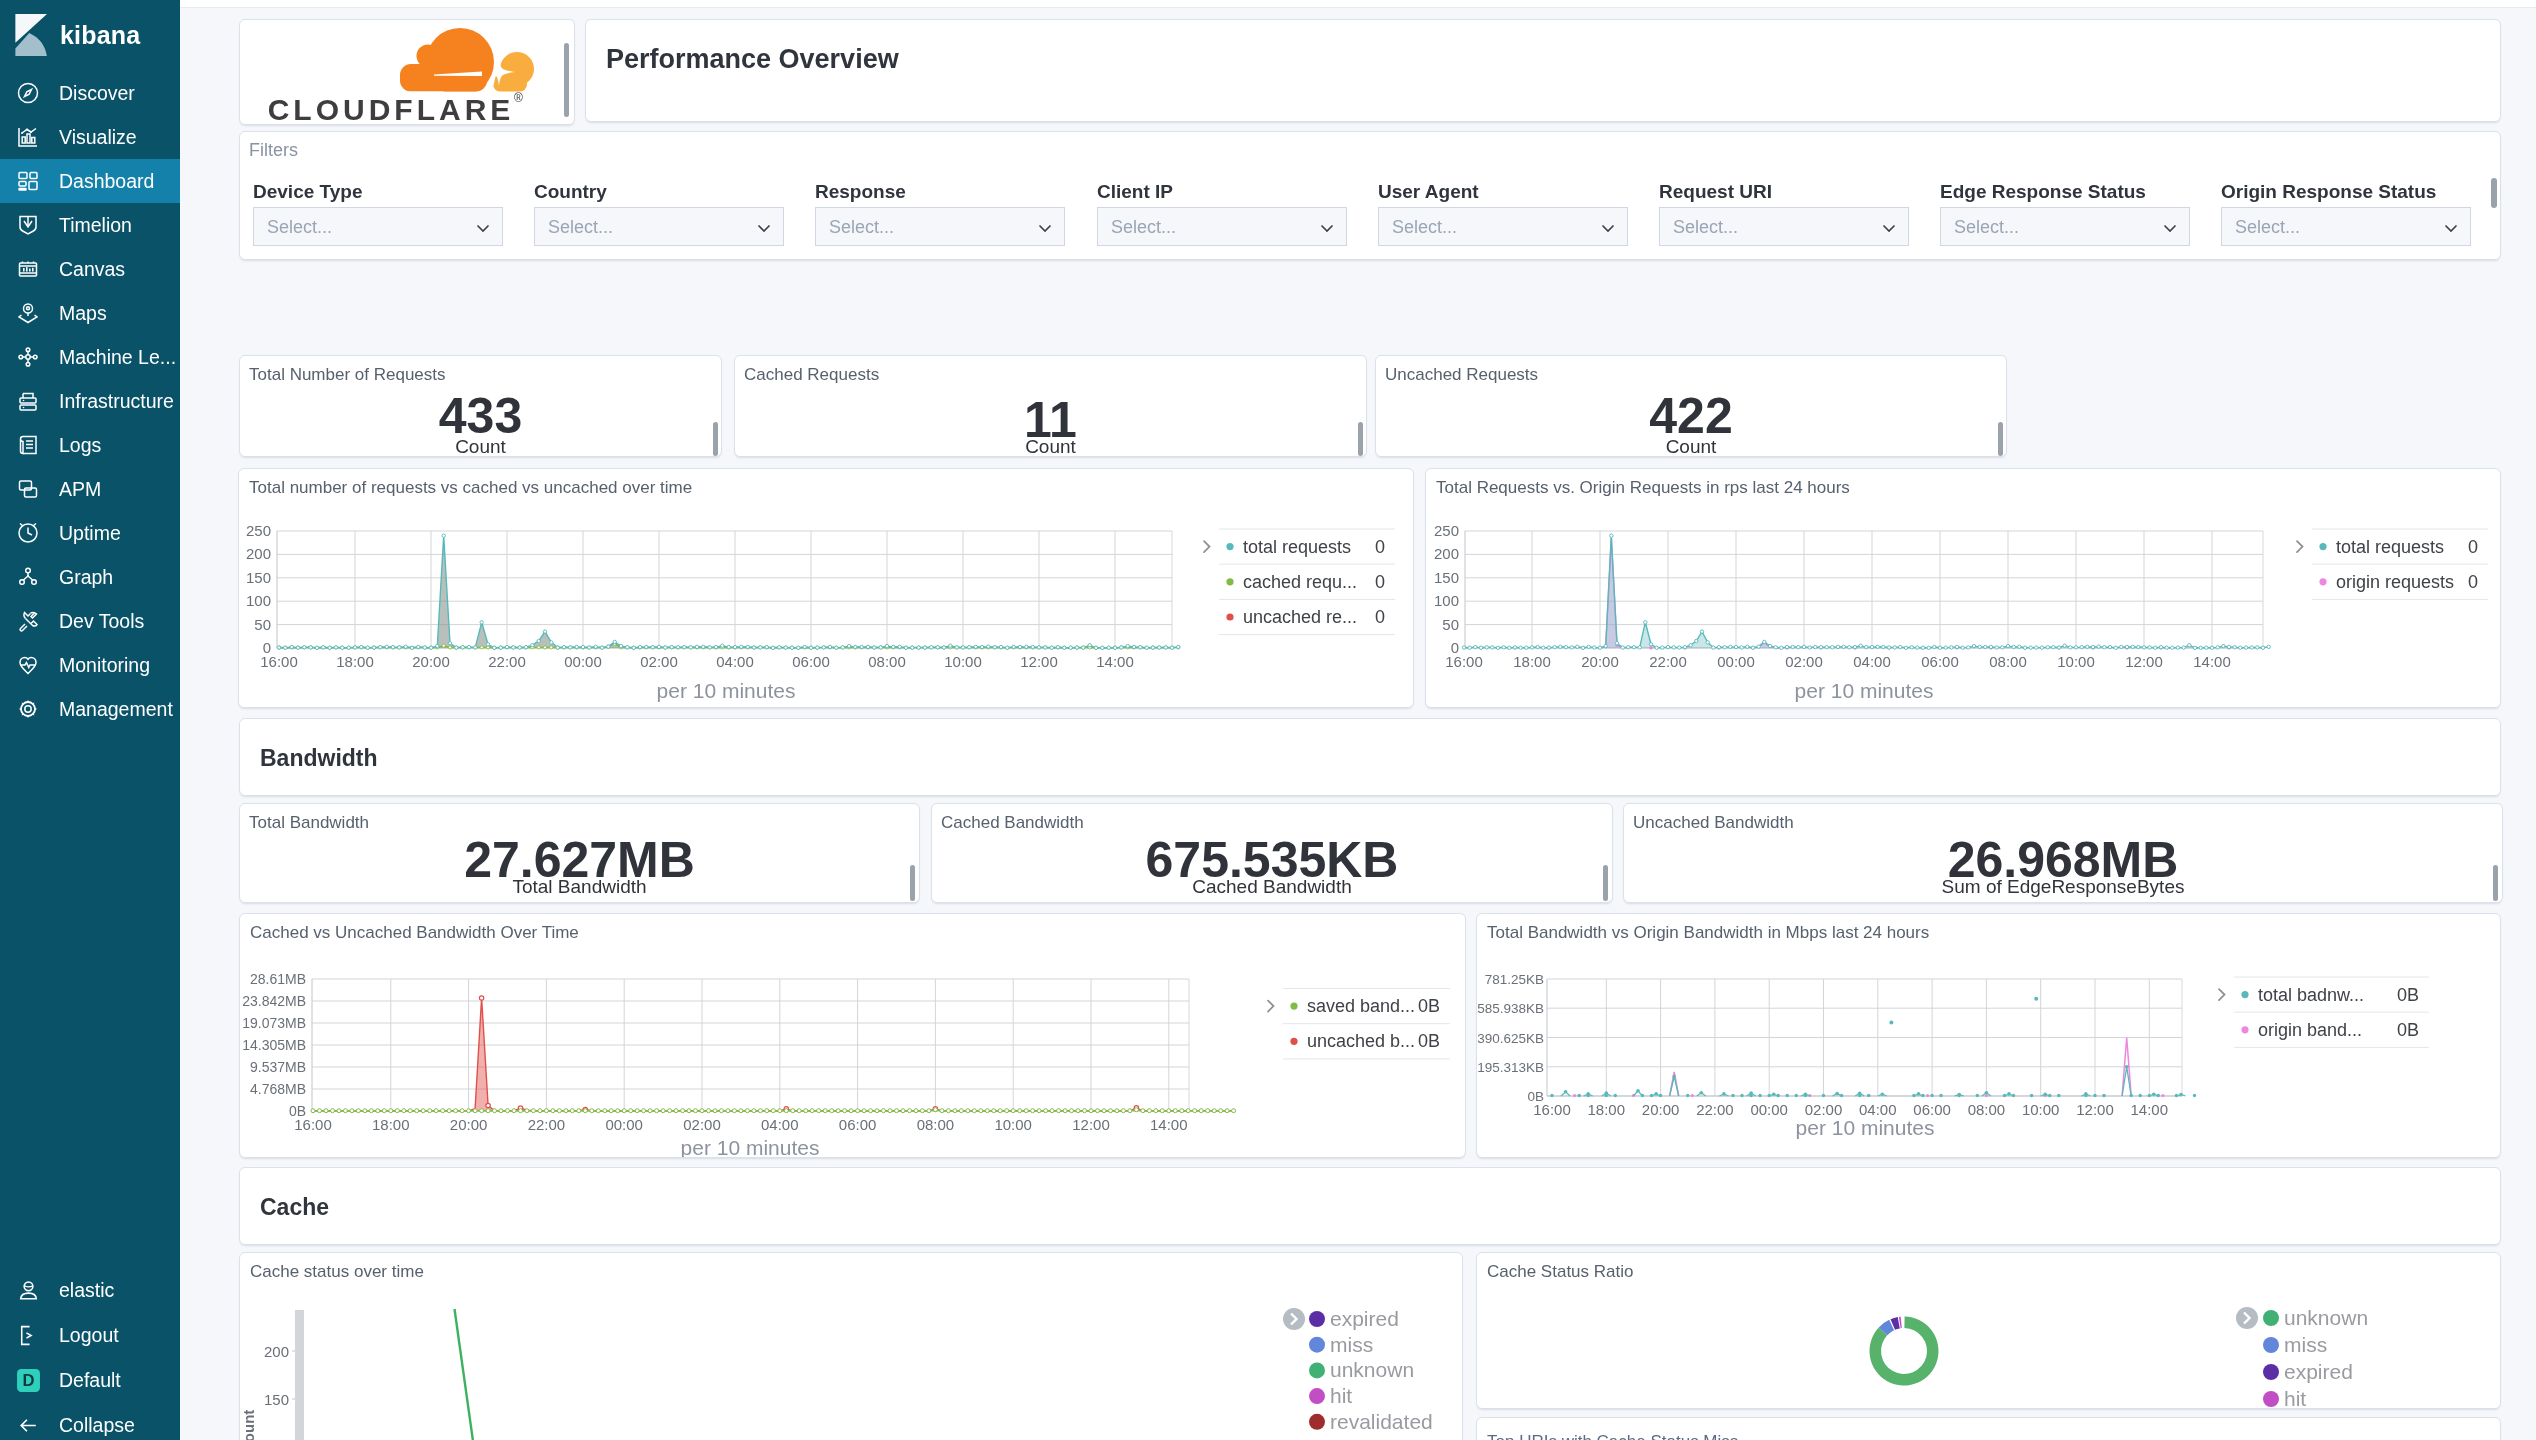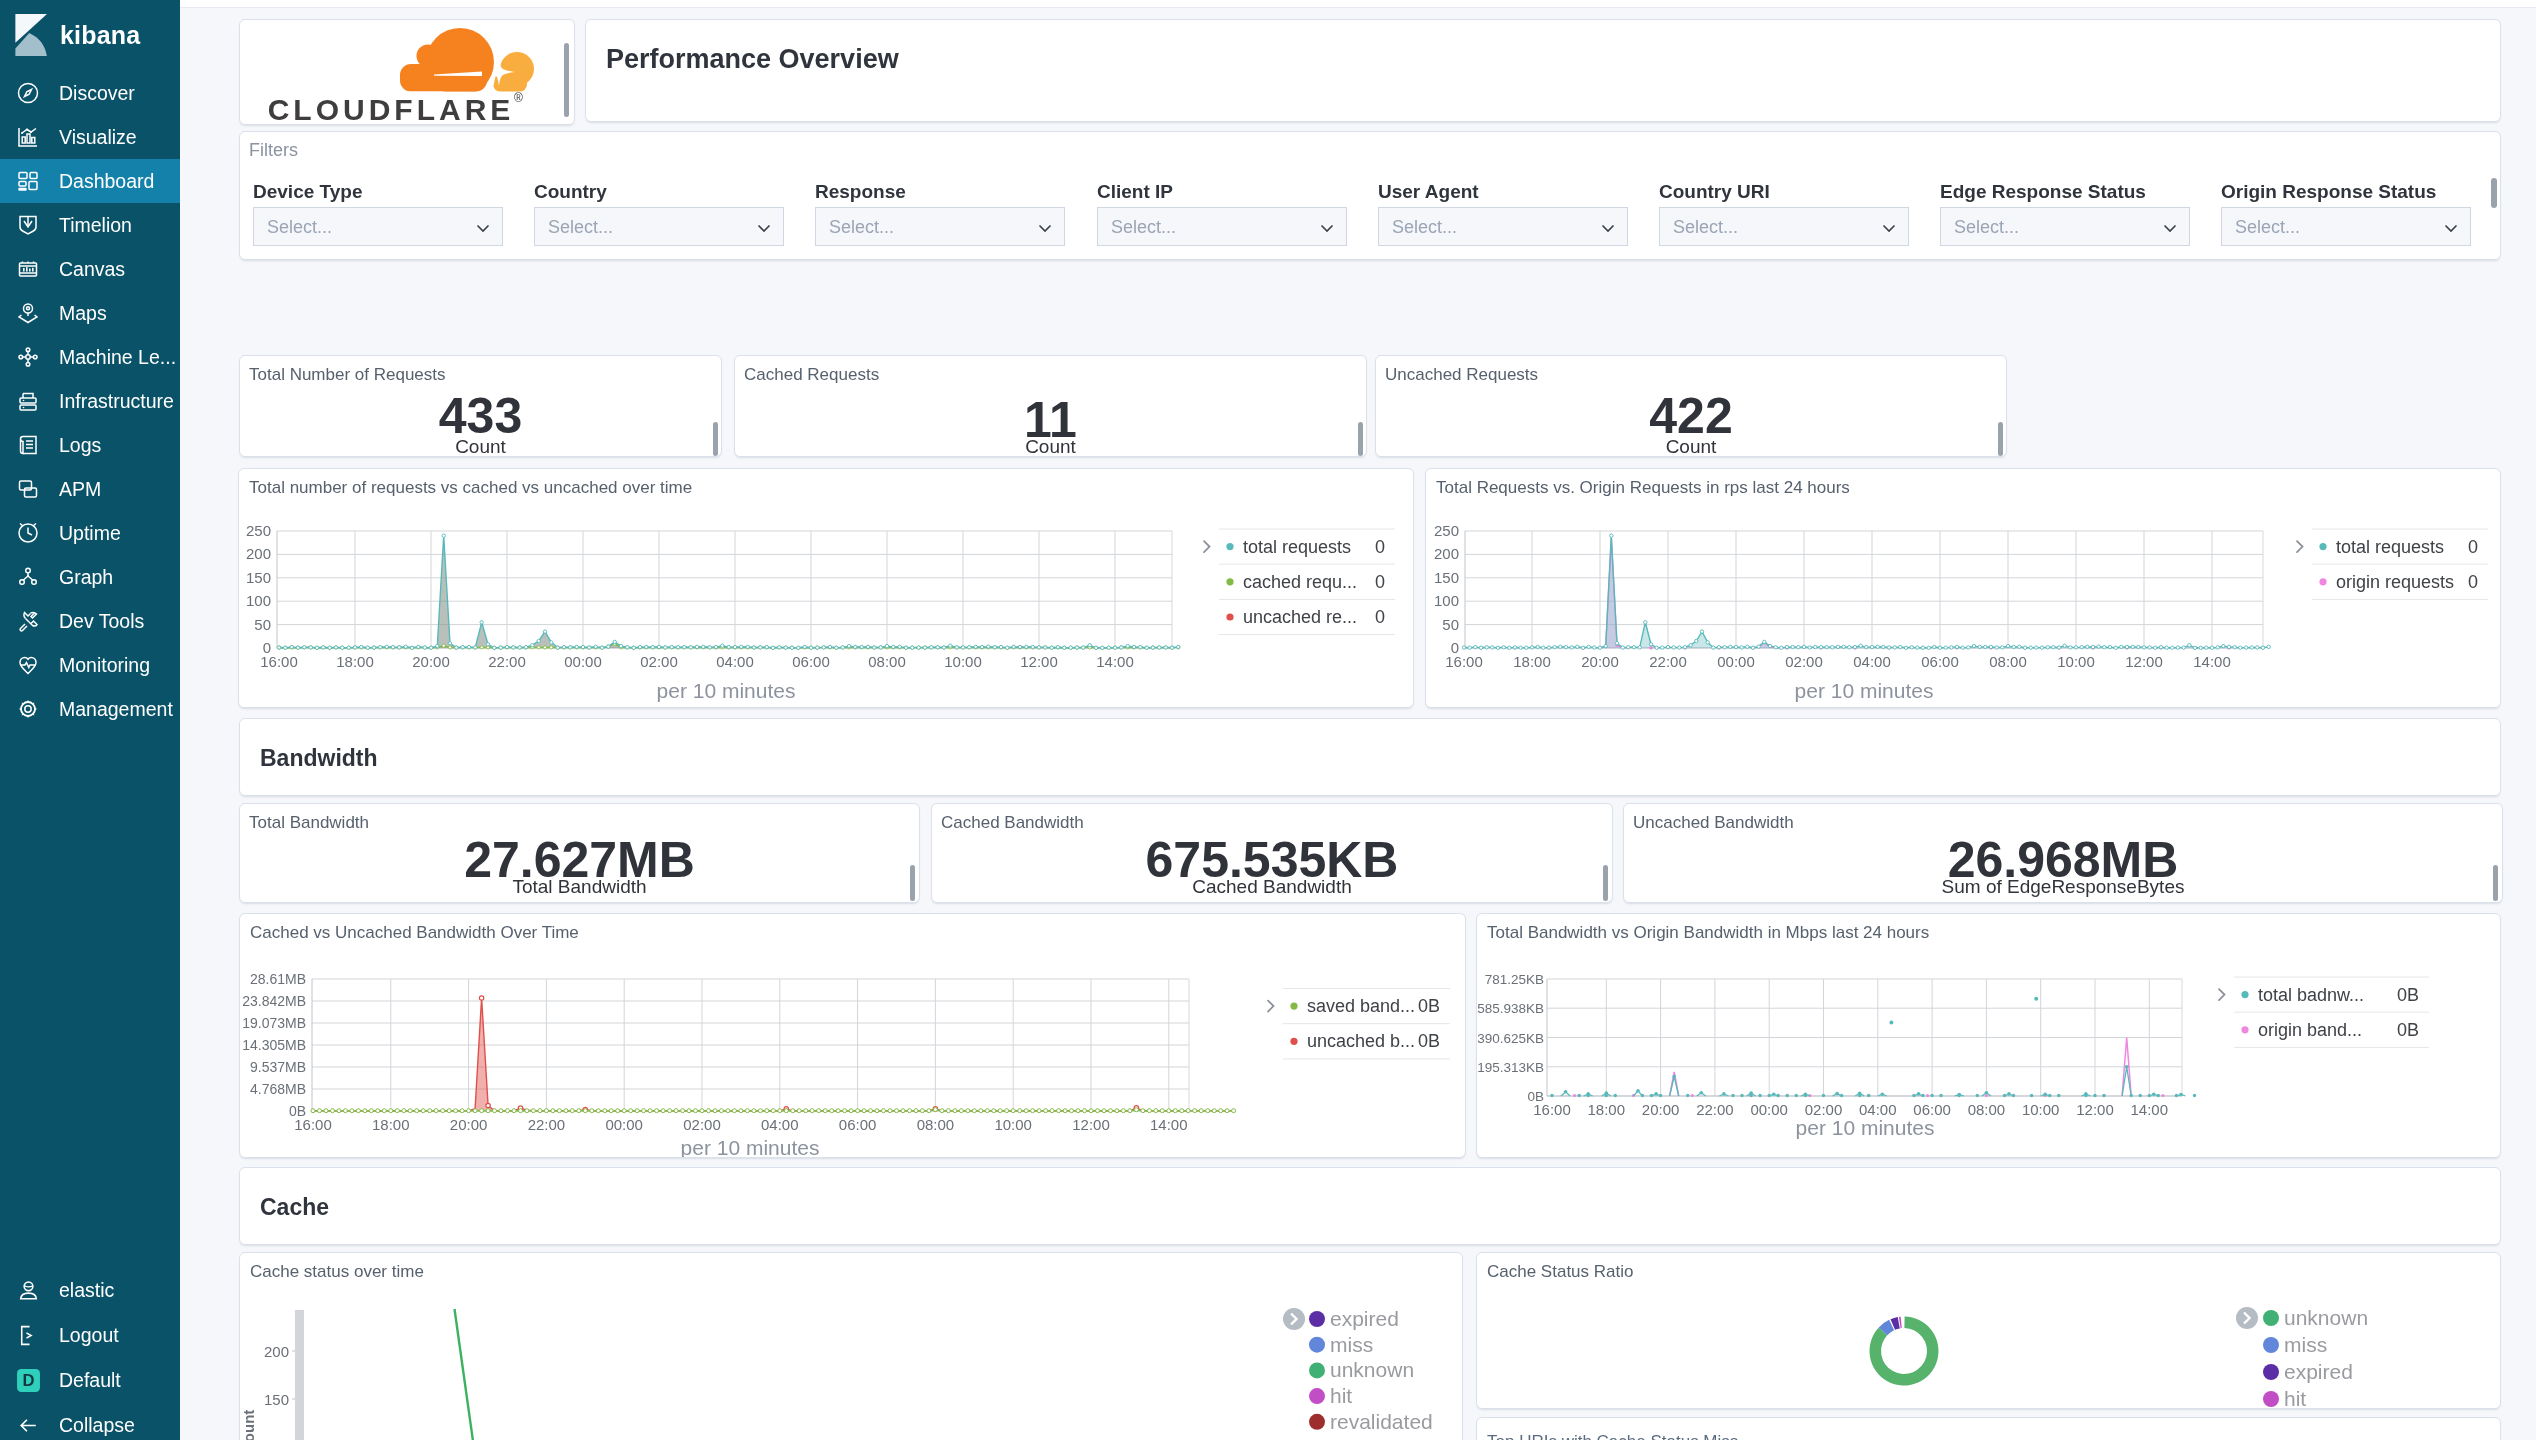--- a/index.html
+++ b/index.html
@@ -181,21 +181,21 @@
   <div class="bightitle">Performance Overview</div>
 </div>
 
 <div class="panel" style="left:59px;top:131px;width:2262px;height:129px">
   <div style="position:absolute;left:9px;top:8px;font-size:18px;color:#8a93a2">Filters</div>
   <div class="flabel" style="left:13px;top:49px">Device Type</div>
   <div class="flabel" style="left:294px;top:49px">Country</div>
   <div class="flabel" style="left:575px;top:49px">Response</div>
   <div class="flabel" style="left:857px;top:49px">Client IP</div>
   <div class="flabel" style="left:1138px;top:49px">User Agent</div>
-  <div class="flabel" style="left:1419px;top:49px">Country URI</div>
+  <div class="flabel" style="left:1419px;top:49px">Request URI</div>
   <div class="flabel" style="left:1700px;top:49px">Edge Response Status</div>
   <div class="flabel" style="left:1981px;top:49px">Origin Response Status</div>
   <div class="fsel" style="left:13px;top:75px">
         <span>Select...</span>
         <svg width="16" height="16" viewBox="0 0 16 16" fill="none" stroke="#3a3f46" stroke-width="1.6">
           <path d="M2.5 5.5 L8 11 L13.5 5.5"></path>
         </svg>
       </div>
   <div class="fsel" style="left:294px;top:75px">
         <span>Select...</span>

